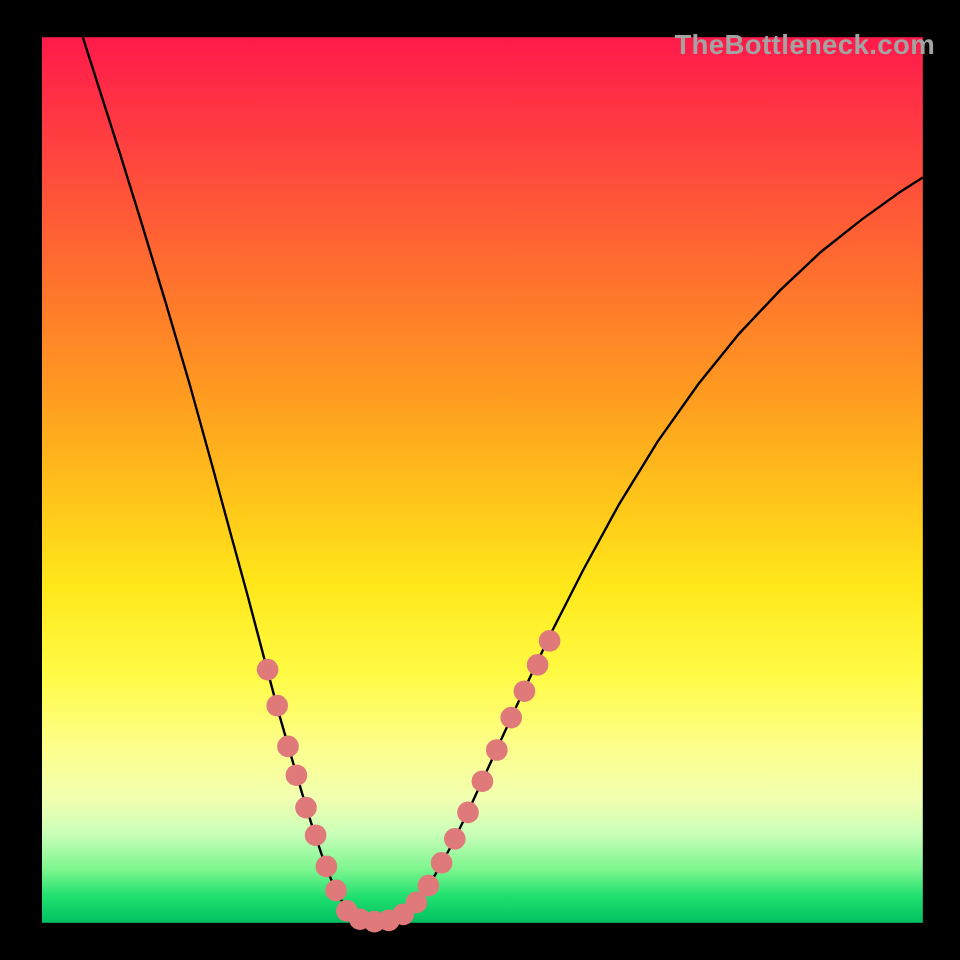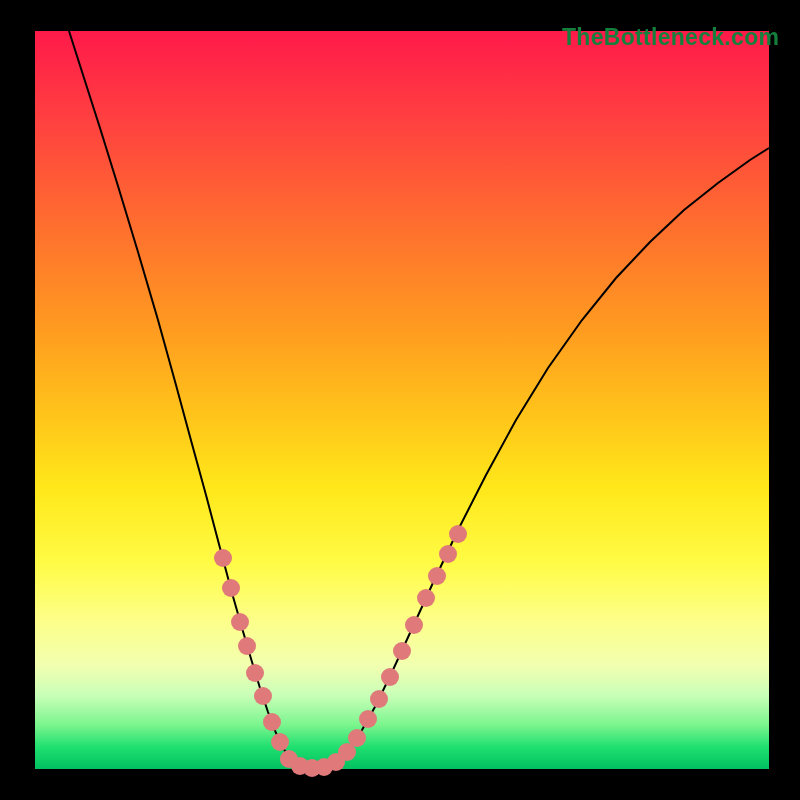--- a/index.html
+++ b/index.html
@@ -46,21 +46,21 @@
     position: absolute;
   }
 </style>
 </head>
 <body>
 
 <div class="frame">
 
   <div class="plot-area" style="left:35px;top:31px;width:734px;height:738px;"></div>
 
-  <div class="watermark" style="left:562px;top:24px;color:#15803d;font-size:23px;">TheBottleneck.com</div>
+  <div class="watermark" style="left:562px;top:24px;color:#a3a3a3;font-size:23px;">TheBottleneck.com</div>
 
   <svg class="curve" width="800" height="800">
     <path fill="none" stroke="#000000" stroke-width="2" d="M 69 31 L 84 78 L 100 128 L 118 186 L 138 252 L 158 320 L 176 385 L 192 444 L 206 495 L 220 548 L 232 593 L 242 628 L 252 662 L 260 688 L 268 712 L 276 733 L 283 748 L 290 758 L 298 765 L 308 768 L 320 768 L 331 765 L 340 759 L 350 748 L 362 730 L 376 705 L 392 672 L 410 633 L 432 585 L 458 530 L 486 475 L 516 420 L 548 368 L 582 320 L 616 278 L 650 242 L 684 210 L 718 183 L 750 160 L 769 148"></path>
     <g>
         <circle cx="223" cy="558" r="9" fill="#e07a7a"></circle>
         <circle cx="231" cy="588" r="9" fill="#e07a7a"></circle>
         <circle cx="240" cy="622" r="9" fill="#e07a7a"></circle>
         <circle cx="247" cy="646" r="9" fill="#e07a7a"></circle>
         <circle cx="255" cy="673" r="9" fill="#e07a7a"></circle>
         <circle cx="263" cy="696" r="9" fill="#e07a7a"></circle>

